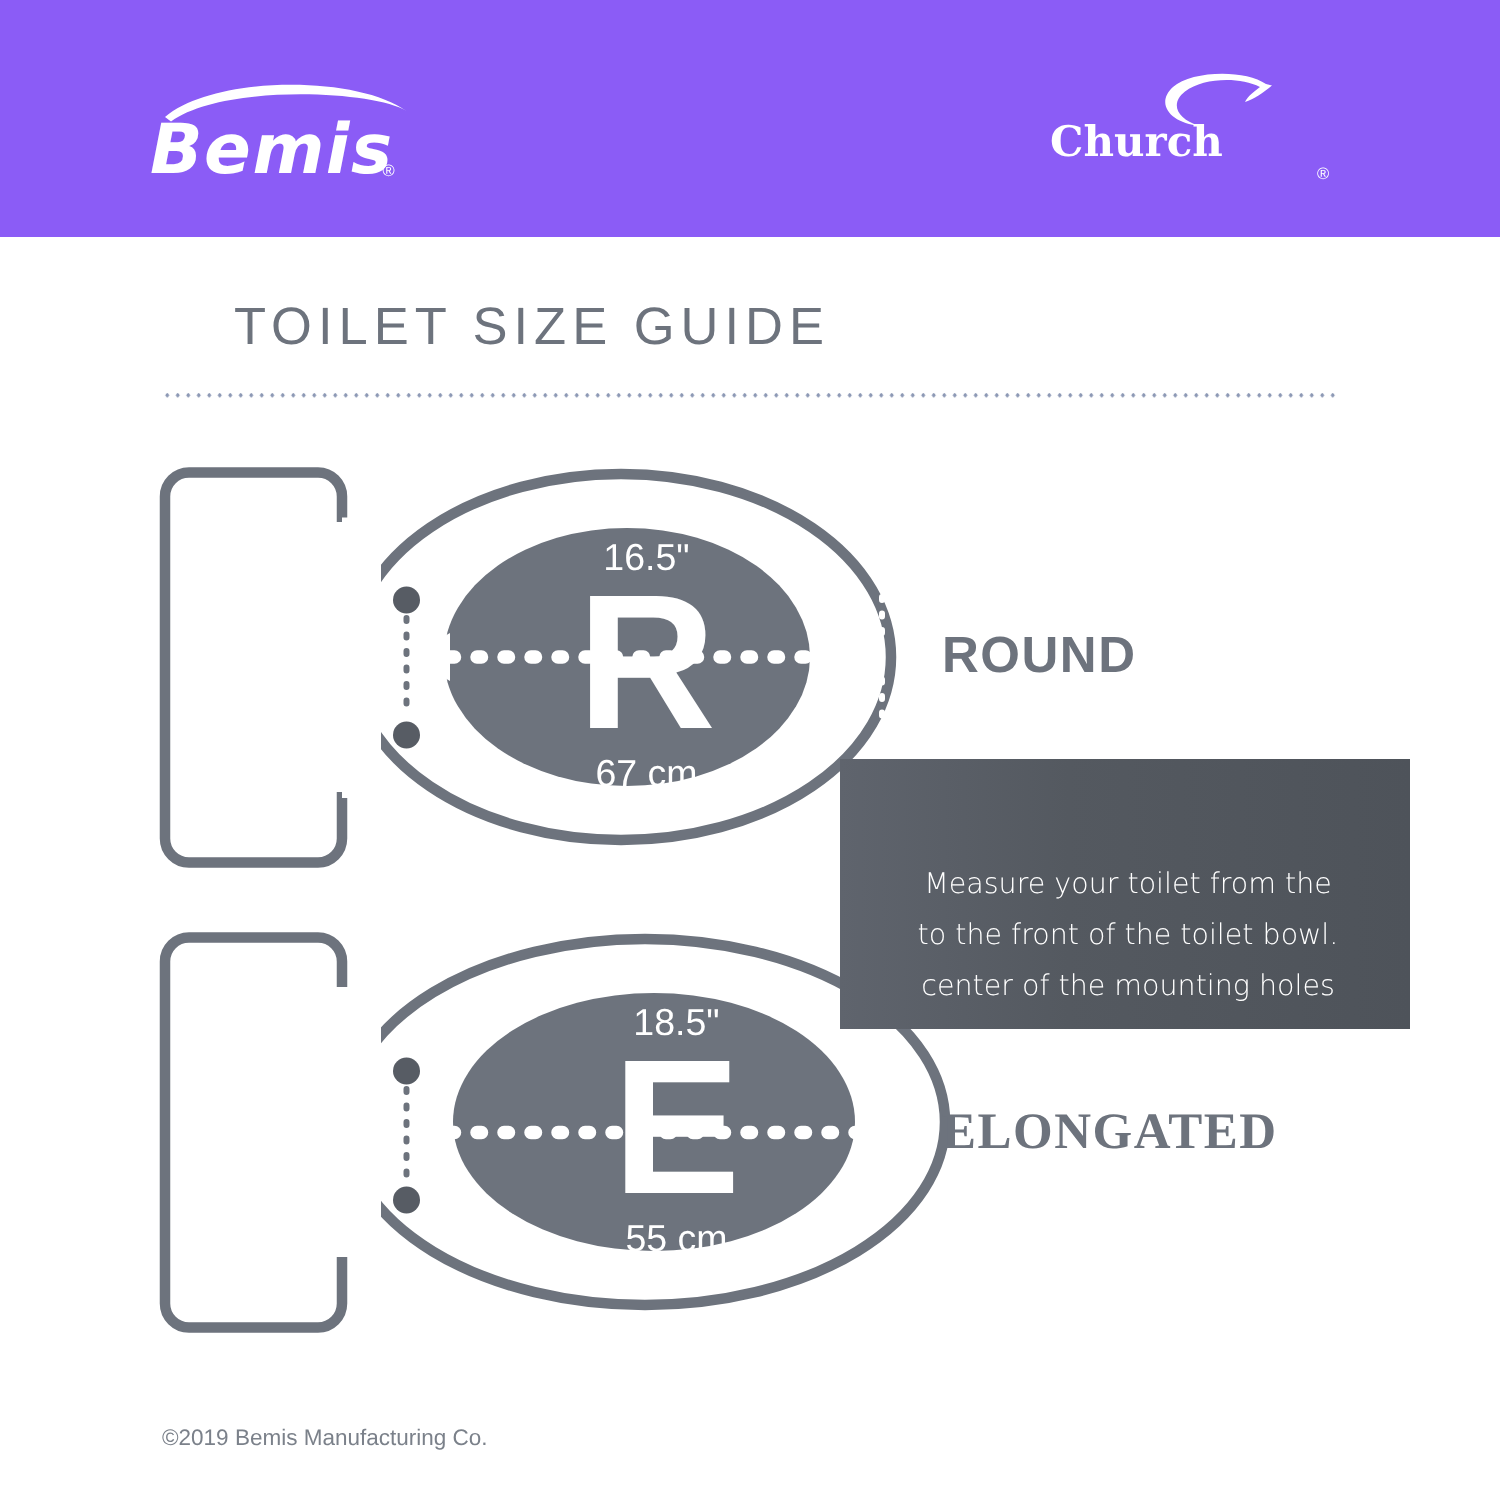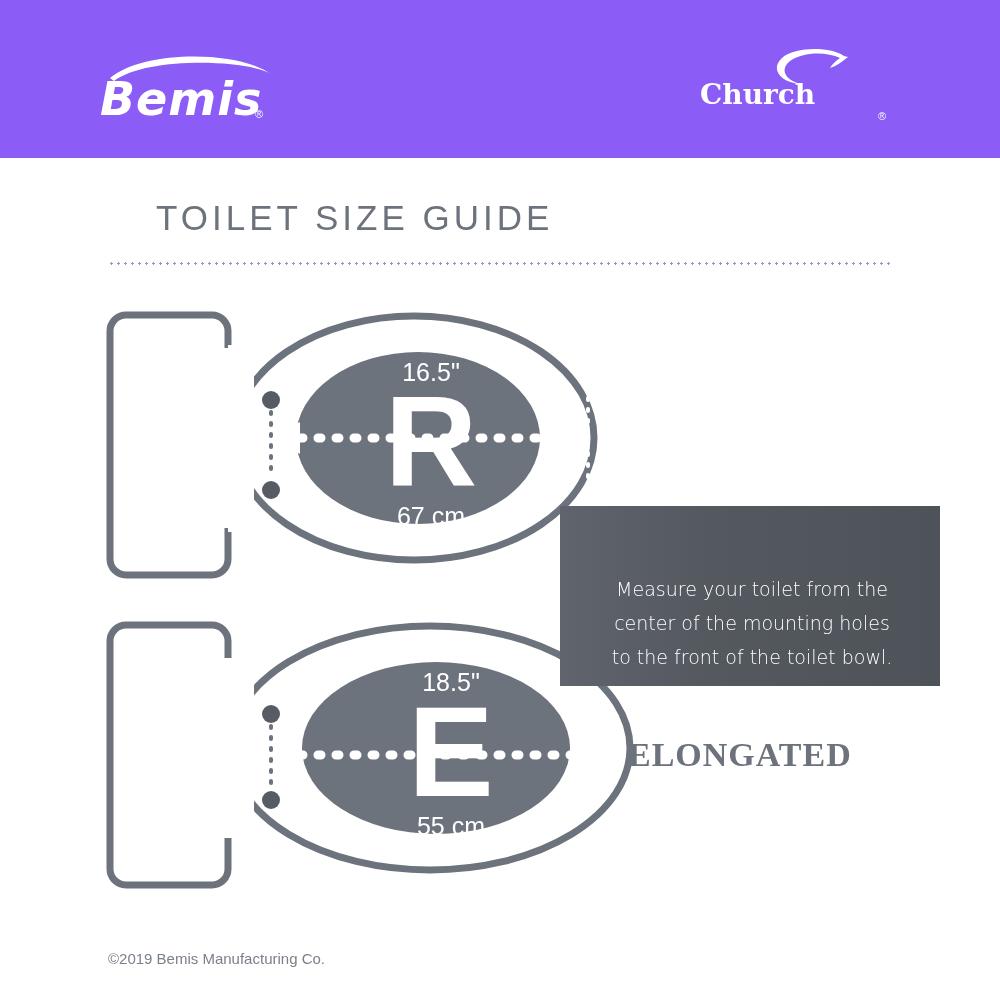--- a/index.html
+++ b/index.html
@@ -267,23 +267,24 @@
   </svg>
 
   <div class="meas meas-r-in">16.5"</div>
   <div class="big-letter letter-r">R</div>
   <div class="meas meas-r-cm">67 cm</div>
 
   <div class="meas meas-e-in">18.5"</div>
   <div class="big-letter letter-e">E</div>
   <div class="meas meas-e-cm">55 cm</div>
 
+  <div class="side-label label-round">ROUND</div>
   <div class="side-label label-elong">ELONGATED</div>
 
   <div class="callout"></div>
   <div class="callout-text">
     <span>Measure your toilet from the</span>
+    <span>to the front of the toilet bowl.</span>
     <span>center of the mounting holes</span>
-    <span>to the front of the toilet bowl.</span>
   </div>
 
   <div class="footer">©2019 Bemis Manufacturing Co.</div>
 </div>
 
 </body></html>

